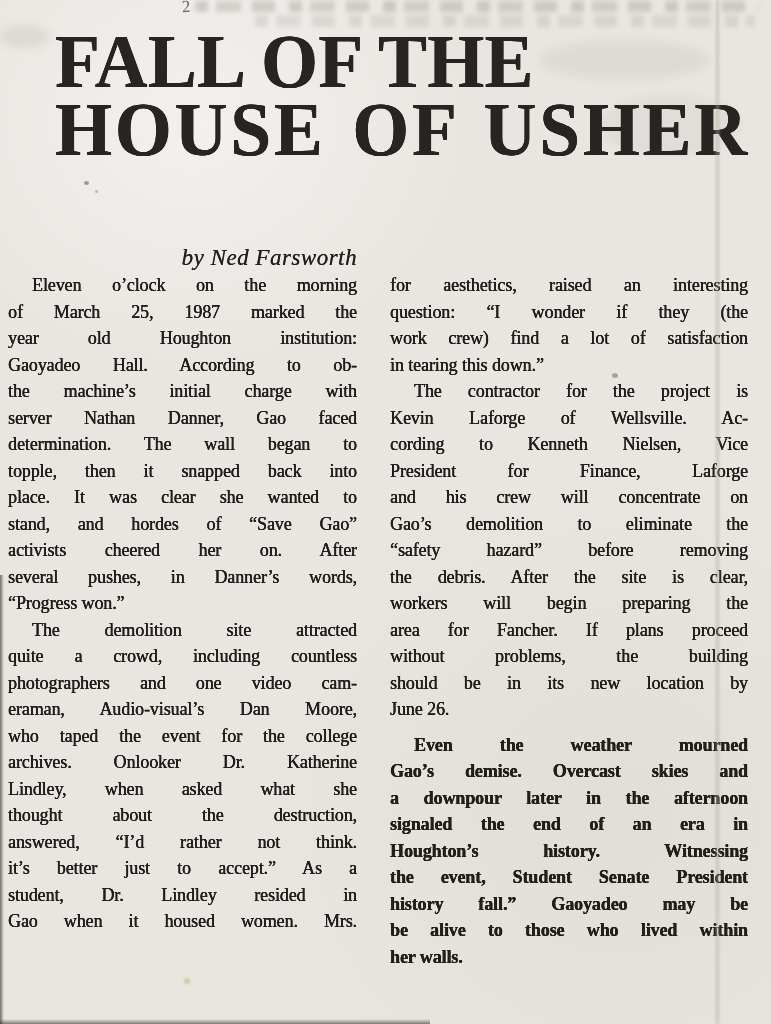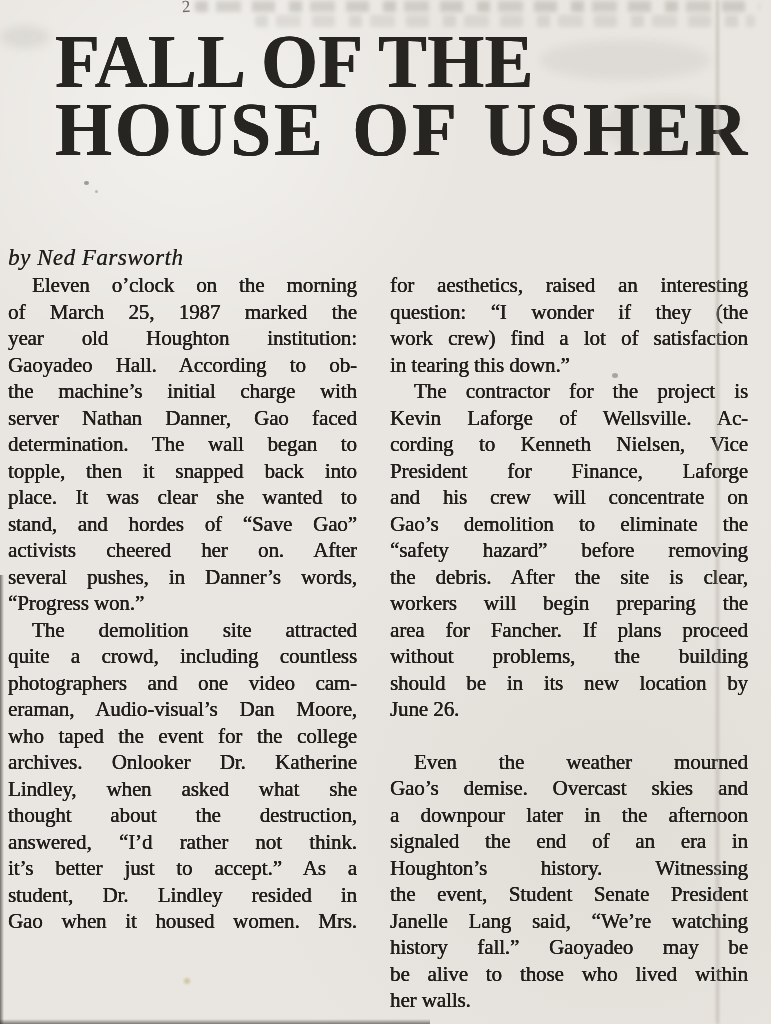--- a/index.html
+++ b/index.html
@@ -20,31 +20,31 @@
     text-shadow:0.4px 0 0 currentColor, 0 0.3px 0 currentColor;
     transform:scaleY(1.03);
   }
   .hl1 { letter-spacing:0.5px; }
   .hl2 { letter-spacing:3px; text-align:justify; text-align-last:justify; }
   
   .col { position:absolute; color:var(--ink,#211f1c); }
   .col-left  { left:8px;  top:244px; width:349px; }
   .col-right { left:390px; top:272px; width:358px; }
   .byline {
-    font-style:italic; font-size:23px; line-height:28px; text-align:left;
+    font-style:italic; font-size:23px; line-height:28px; text-align:right;
     letter-spacing:0.5px; text-shadow:0.2px 0 0 currentColor;
   }
   .line {
-    font-size:21px; line-height:26.5px; height:26.5px; overflow:hidden;
+    font-size:18px; line-height:26.5px; height:26.5px; overflow:hidden;
     text-align:justify; text-align-last:justify; letter-spacing:-0.1px;
     text-shadow:0.25px 0 0 currentColor, 0 0.2px 0 currentColor;
   }
   .line.last { text-align-last:left; }
   .line.indent { text-indent:24px; }
-  .para.space-before { margin-top:26px; }
+  .para.space-before { margin-top:9px;font-weight:bold; }
   
   .bleed {
     position:absolute; filter:blur(2px); border-radius:3px;
     background:repeating-linear-gradient(90deg,
       rgba(110,105,96,0.55) 0 13px, rgba(110,105,96,0) 13px 21px,
       rgba(110,105,96,0.45) 21px 46px, rgba(110,105,96,0) 46px 57px,
       rgba(110,105,96,0.5) 57px 80px, rgba(110,105,96,0) 80px 94px);
   }
   .bleed1 { left:195px; top:1px;  width:565px; height:11px; opacity:0.45; }
   .bleed2 { left:255px; top:15px; width:500px; height:12px; opacity:0.28; }
@@ -146,21 +146,20 @@
           <div class="line">should be in its new location by</div>
           <div class="line last">June 26.</div>
         </div>
         <div class="para space-before">
           <div class="line indent">Even the weather mourned</div>
           <div class="line">Gao’s demise. Overcast skies and</div>
           <div class="line">a downpour later in the afternoon</div>
           <div class="line">signaled the end of an era in</div>
           <div class="line">Houghton’s history. Witnessing</div>
           <div class="line">the event, Student Senate President</div>
-          <div class="line">Janelle Lang said, “We’re watching</div>
           <div class="line">history fall.” Gaoyadeo may be</div>
           <div class="line">be alive to those who lived within</div>
           <div class="line last">her walls.</div>
         </div>
       </div>
   </div>
 
   <div class="edge-left"></div>
   <div class="edge-bottom"></div>
   <div class="crease"></div>

